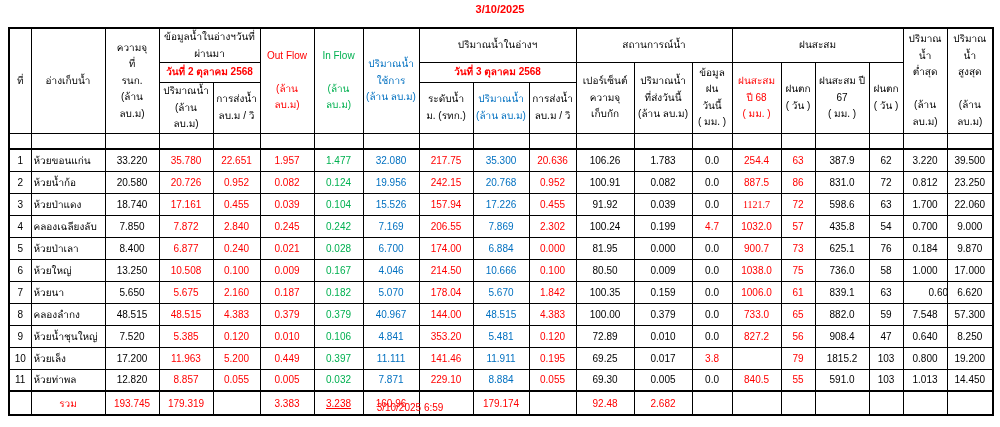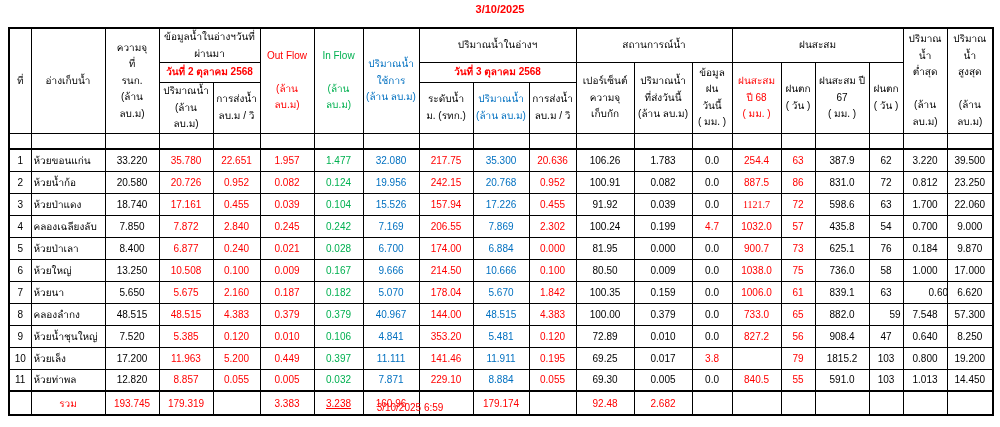--- a/index.html
+++ b/index.html
@@ -254,21 +254,21 @@
           <td style="color: rgb(0, 0, 0);">9.870</td>
         </tr>
         <tr>
           <td style="color: rgb(0, 0, 0);">6</td>
           <td class="left" style="color: rgb(0, 0, 0);">ห้วยใหญ่</td>
           <td style="color: rgb(0, 0, 0);">13.250</td>
           <td style="color: rgb(255, 0, 0);">10.508</td>
           <td style="color: rgb(255, 0, 0);">0.100</td>
           <td style="color: rgb(255, 0, 0);">0.009</td>
           <td style="color: rgb(0, 176, 80);">0.167</td>
-          <td style="color: rgb(0, 112, 192);">9.666</td>
+          <td style="color: rgb(0, 112, 192);">4.046</td>
           <td style="color: rgb(255, 0, 0);">214.50</td>
           <td style="color: rgb(0, 112, 192);">10.666</td>
           <td style="color: rgb(255, 0, 0);">0.100</td>
           <td style="color: rgb(0, 0, 0);">80.50</td>
           <td style="color: rgb(0, 0, 0);">0.009</td>
           <td style="color: rgb(0, 0, 0);">0.0</td>
           <td style="color: rgb(255, 0, 0);">1038.0</td>
           <td style="color: rgb(255, 0, 0);">75</td>
           <td style="color: rgb(0, 0, 0);">736.0</td>
           <td style="color: rgb(0, 0, 0);">58</td>
@@ -308,21 +308,21 @@
           <td style="color: rgb(0, 112, 192);">40.967</td>
           <td style="color: rgb(255, 0, 0);">144.00</td>
           <td style="color: rgb(0, 112, 192);">48.515</td>
           <td style="color: rgb(255, 0, 0);">4.383</td>
           <td style="color: rgb(0, 0, 0);">100.00</td>
           <td style="color: rgb(0, 0, 0);">0.379</td>
           <td style="color: rgb(0, 0, 0);">0.0</td>
           <td style="color: rgb(255, 0, 0);">733.0</td>
           <td style="color: rgb(255, 0, 0);">65</td>
           <td style="color: rgb(0, 0, 0);">882.0</td>
-          <td style="color: rgb(0, 0, 0); text-align: right;">59</td>
+          <td style="color: rgb(0, 0, 0);">59</td>
           <td style="color: rgb(0, 0, 0);">7.548</td>
           <td style="color: rgb(0, 0, 0);">57.300</td>
         </tr>
         <tr>
           <td style="color: rgb(0, 0, 0);">9</td>
           <td class="left" style="color: rgb(0, 0, 0);">ห้วยน้ำชุนใหญ่</td>
           <td style="color: rgb(0, 0, 0);">7.520</td>
           <td style="color: rgb(255, 0, 0);">5.385</td>
           <td style="color: rgb(255, 0, 0);">0.120</td>
           <td style="color: rgb(255, 0, 0);">0.010</td>

